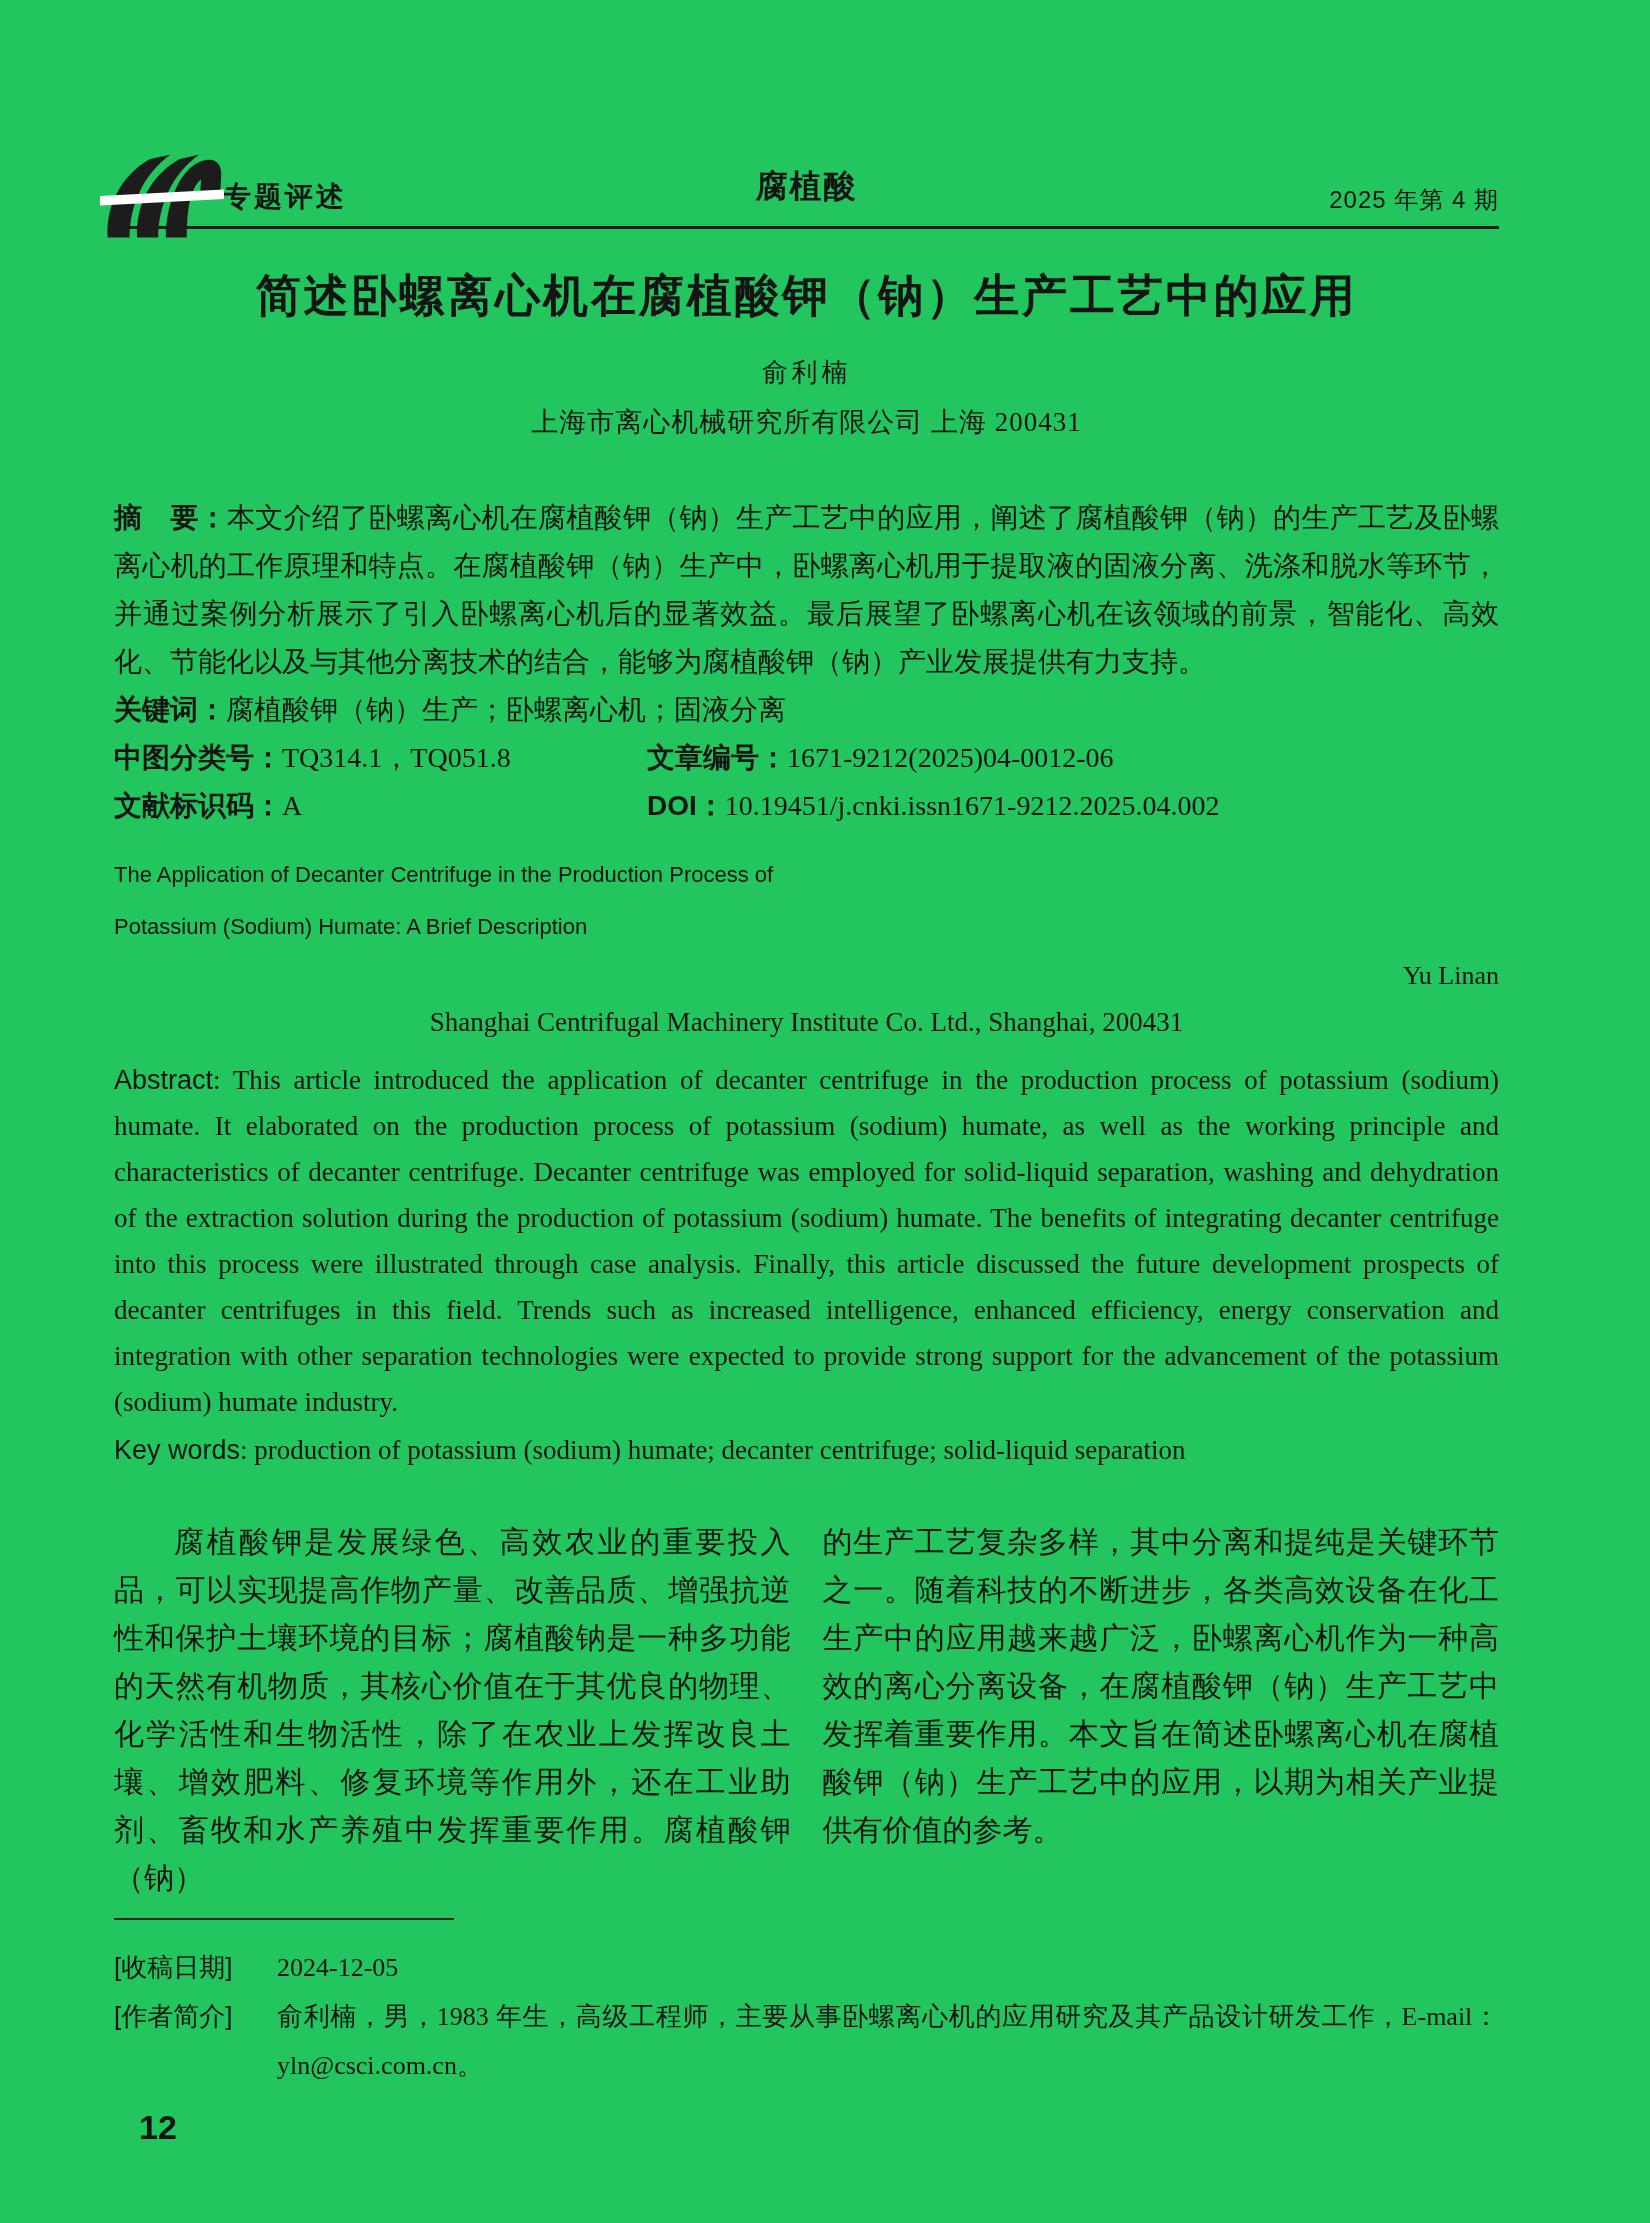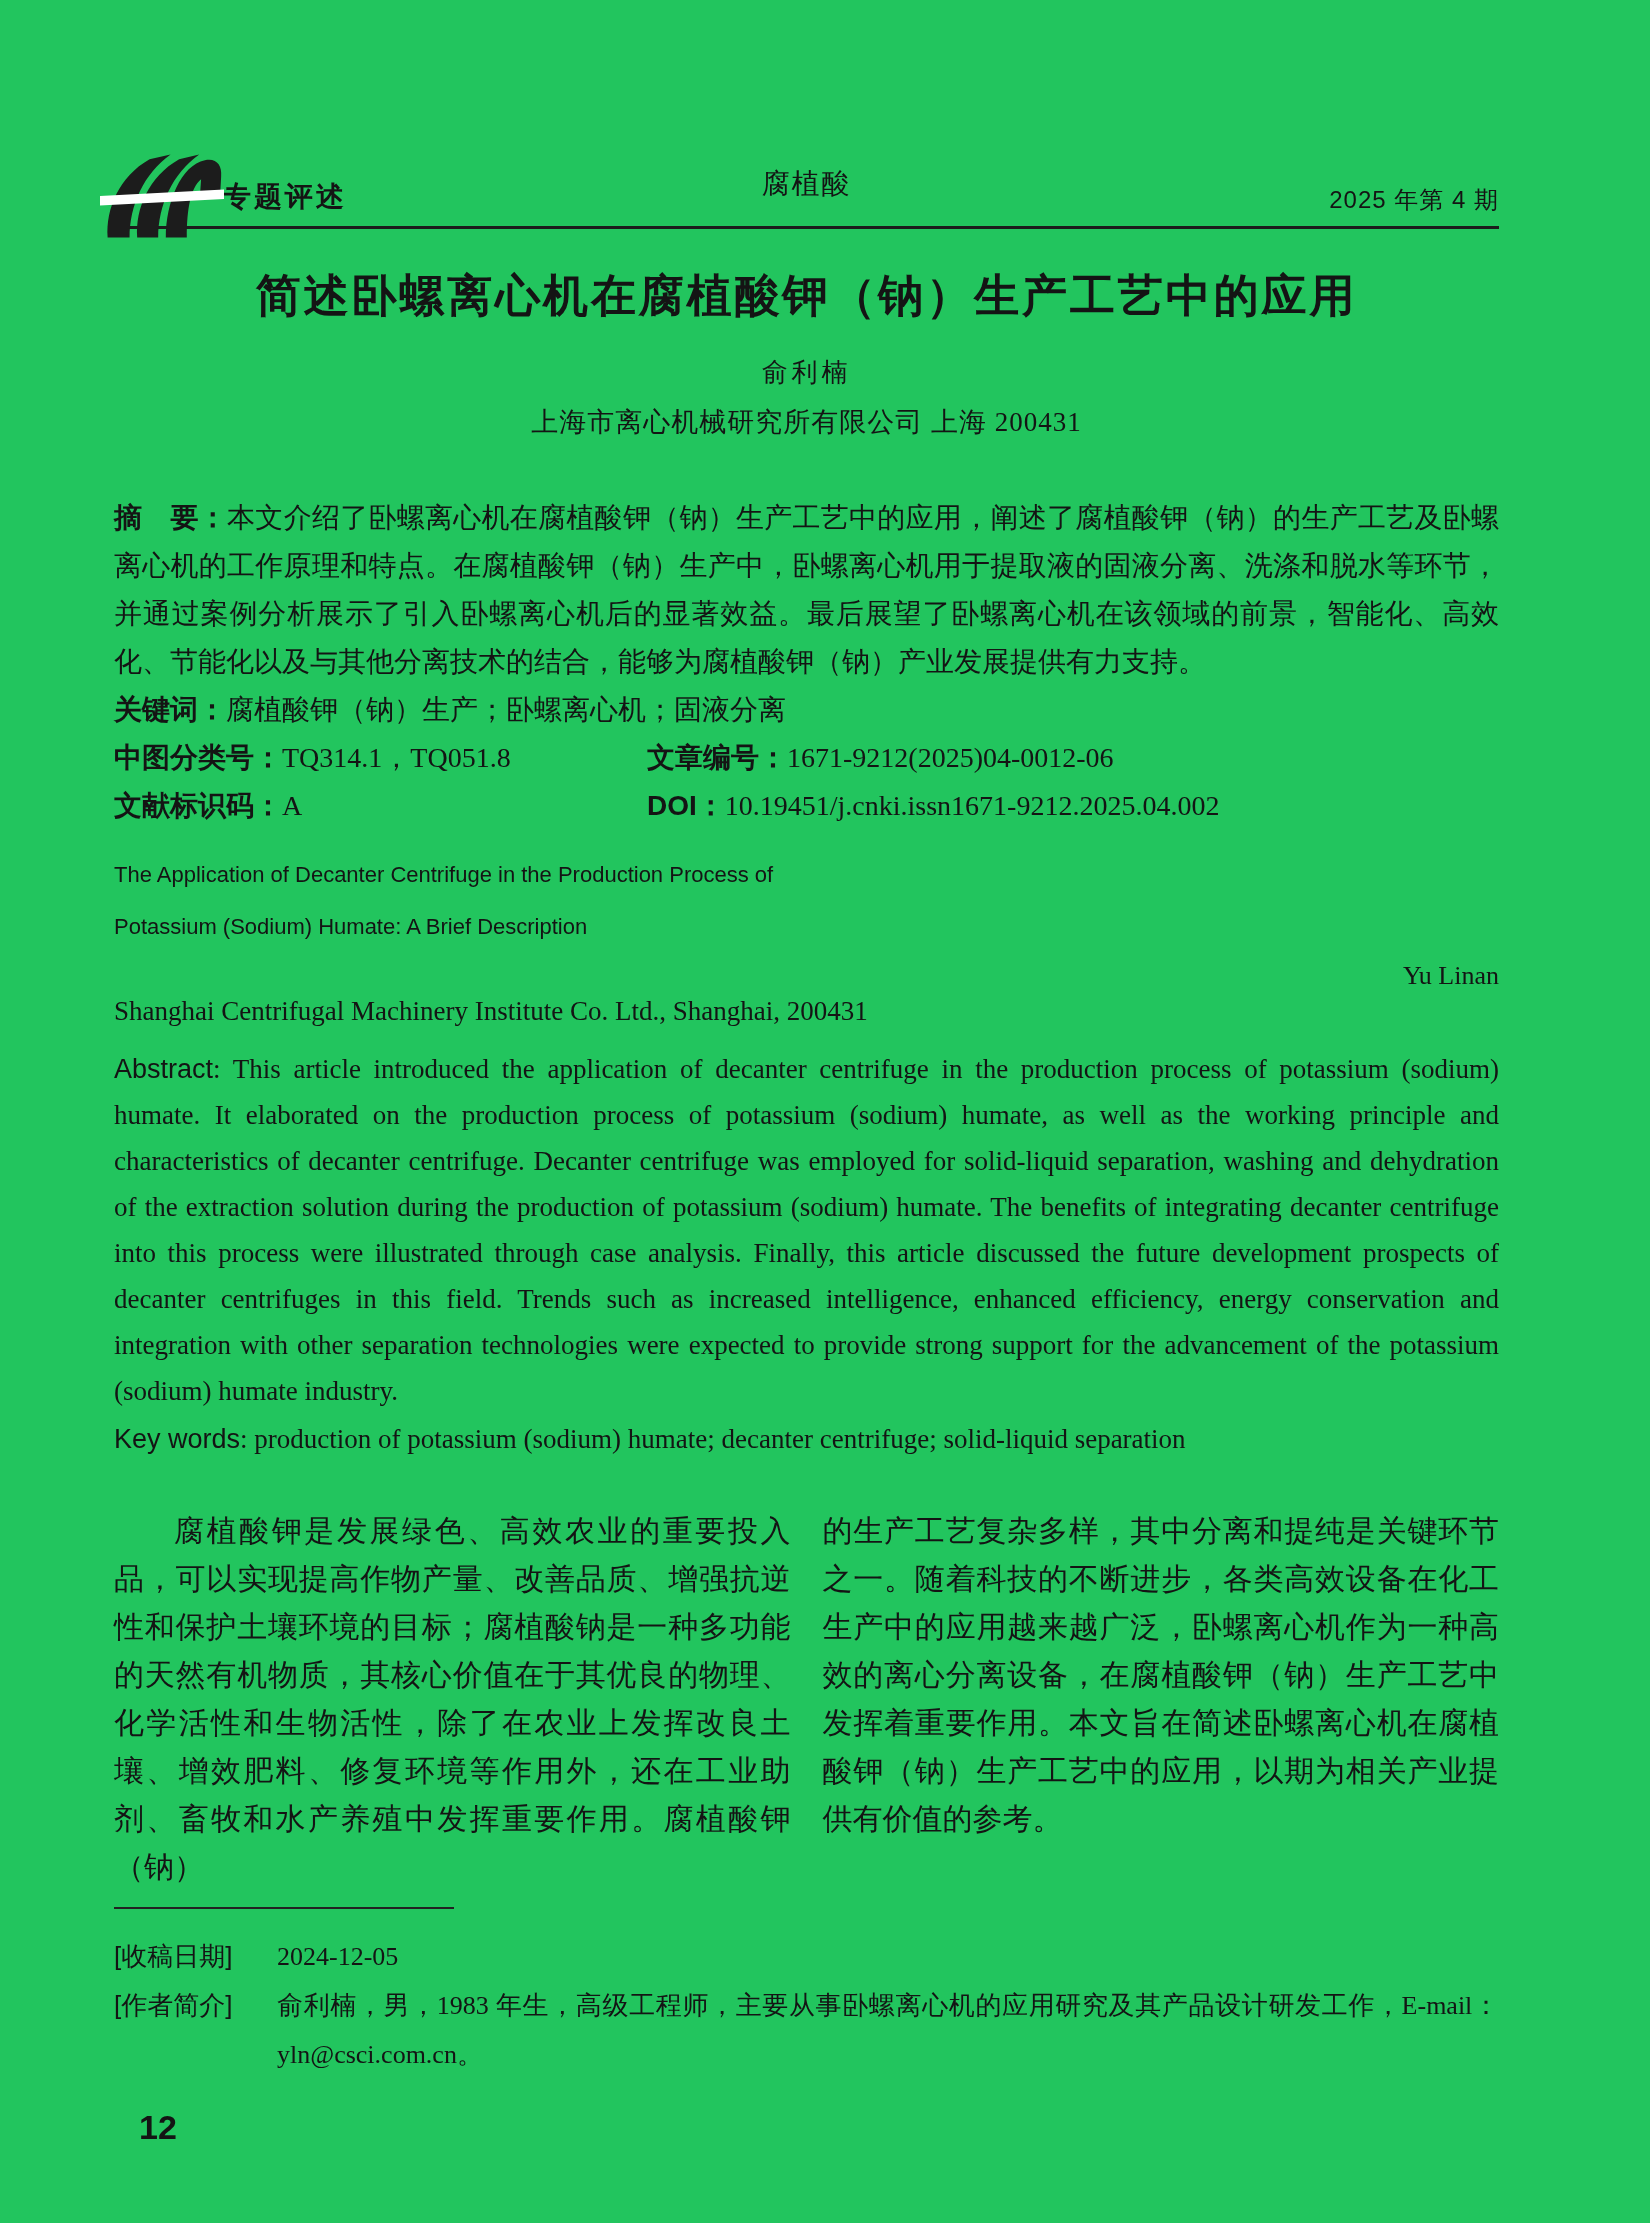--- a/index.html
+++ b/index.html
@@ -27,23 +27,23 @@
     position:absolute; left:-13.6px; bottom:-15.5px;
     width:124px; height:93px;
   }
   .hdr-section {
     margin-left:109px;
     font-family:"Liberation Sans","DejaVu Sans",sans-serif;
     font-size:28px; letter-spacing:2.9px; font-weight:600;
   }
   .hdr-center {
     position:absolute; left:50%; transform:translateX(-50%);
-    bottom:23px;
+    bottom:17px;
     font-family:"Liberation Sans","DejaVu Sans",sans-serif;
-    font-size:28px; letter-spacing:1.9px; font-weight:400;
+    font-size:32px; letter-spacing:1.9px; font-weight:700;
   }
   .hdr-issue {
     margin-left:auto;
     font-family:"Liberation Sans","DejaVu Sans",sans-serif;
     font-size:24px; font-weight:500; letter-spacing:1px;
   }
   
   .cn-title {
     margin-top:37px;
     text-align:center;
@@ -68,21 +68,21 @@
   .meta-row { display:flex; }
   .meta-cell-l { width:533px; flex:0 0 533px; }
   .meta-cell-r { flex:1; }
   
   .en-title {
     margin-top:19.4px; text-align:left;
     font-family:"Liberation Sans","DejaVu Sans",sans-serif;
     font-size:22px; line-height:52px; font-weight:500;
   }
   .en-author { margin-top:7.8px; text-align:right; font-size:26px; }
-  .en-affiliation { margin-top:5px; font-size:27px; }
+  .en-affiliation { margin-top:16px; text-align:center; font-size:27px; }
   .en-abstract {
     margin-top:19.4px; text-align:justify;
     font-size:27px; line-height:46px;
   }
   .en-keywords { margin-top:1.9px; font-size:27px; line-height:46px; }
   .en-lbl {
     font-family:"Liberation Sans","DejaVu Sans",sans-serif;
     font-weight:500;
   }
   

